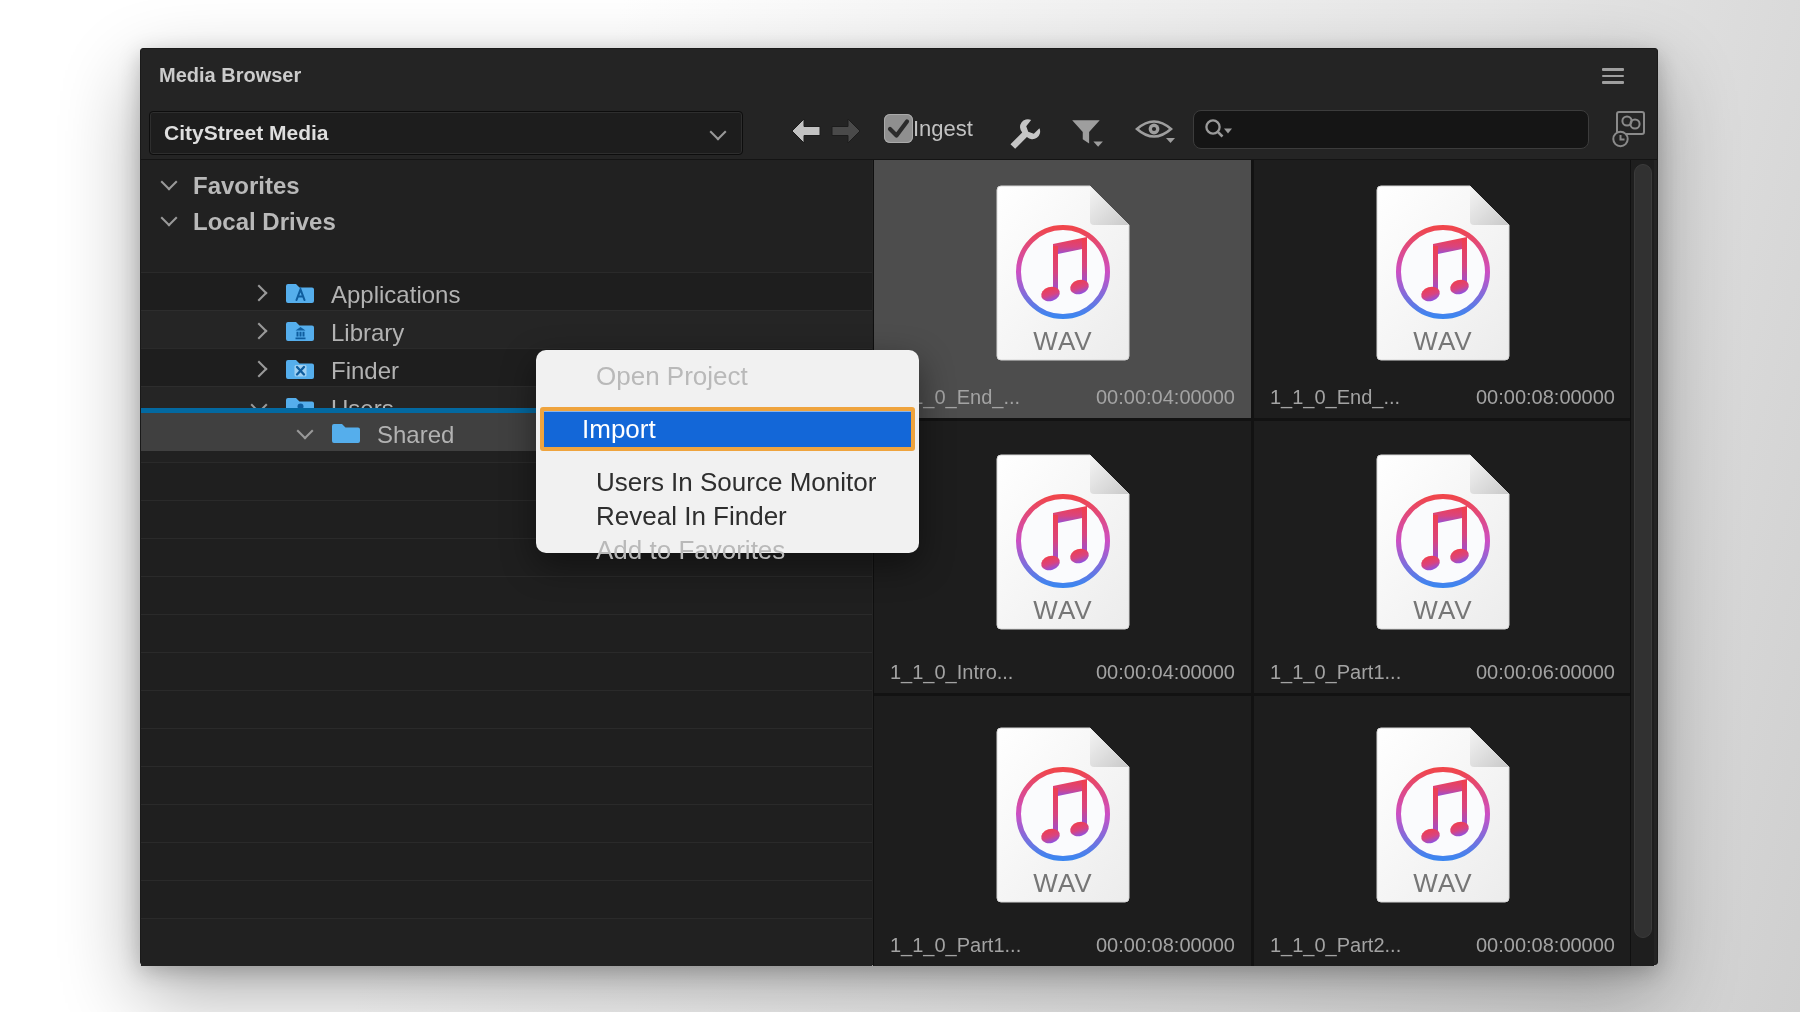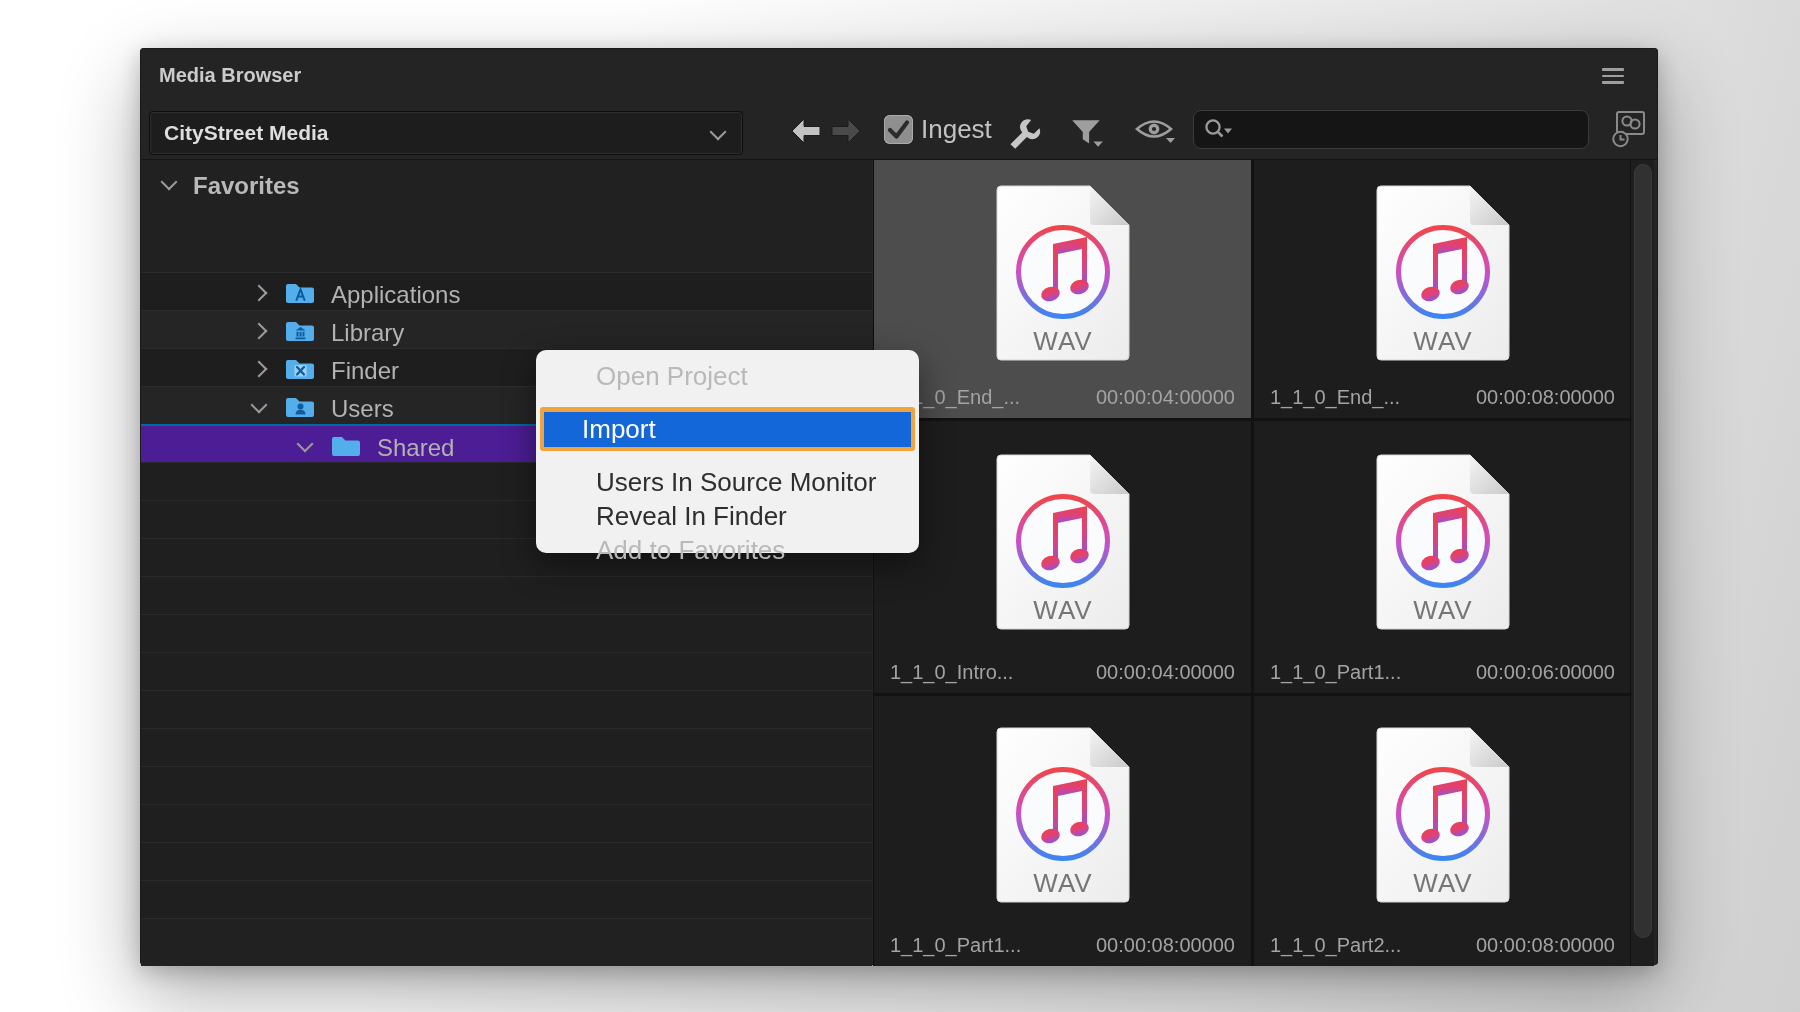--- a/index.html
+++ b/index.html
@@ -20,21 +20,21 @@
     border:1px solid #0d0d0d;border-radius:4px;box-sizing:border-box;display:flex;
     align-items:center;box-shadow:inset 0 0 0 1px #2e2e2e;text-align:center;}
   .dropdown .ddtext{margin-left:14px;font-size:21px;font-weight:bold;color:#dedede;}
   .chev{width:10px;height:10px;border-right:2.4px solid #9a9a9a;border-bottom:2.4px solid #9a9a9a;display:inline-block;}
   .chev.down{transform:rotate(45deg);} .chev.right{transform:rotate(-45deg);}
   .dropdown .chev{position:absolute;right:18px;top:14px;}
   .navbtn{position:absolute;top:10px;width:34px;height:30px;}
   .ingest{position:absolute;left:743px;top:8px;display:flex;align-items:center;cursor:pointer;}
   .cbx{width:29px;height:29px;background:#8f8f8f;border-radius:6px;display:flex;
     align-items:center;justify-content:center;box-shadow:inset 0 0 0 1px #aaaaaa;}
-  .ingest .lbl{margin-left:8px;font-size:26px;color:#c2c2c2;text-align:right;}
+  .ingest .lbl{margin-left:0;font-size:22px;color:#c2c2c2;text-align:right;}
   .tbi{position:absolute;top:10px;cursor:pointer;}
   .searchbox{position:absolute;left:1052px;top:4px;width:396px;height:39px;background:#151515;
     border:1px solid #3c3c3c;border-radius:8px;box-sizing:border-box;display:flex;align-items:center;}
   .searchbox input{background:transparent;border:none;outline:none;color:#cccccc;
     font-size:20px;width:330px;margin-left:46px;font-family:inherit;}
   .searchbox svg{position:absolute;left:8px;top:5px;}
   .linkicon{position:absolute;left:1466px;top:2px;cursor:pointer;}
   
   .content{position:absolute;left:0;top:110px;width:100%;height:807px;border-top:1px solid #141414;box-sizing:border-box;}
   .tree{position:absolute;left:0;top:0;width:731px;height:100%;background:#212121;overflow:hidden;}
@@ -178,20 +178,24 @@
       </svg>
     </div>
 
     <div class="content">
 
       <div class="tree">
         <div class="trow sec" style="top:4px">
           <span class="chev down"></span>
           <span class="lbl">Favorites</span>
         </div>
+        <div class="trow sec" style="top:40px">
+          <span class="chev down"></span>
+          <span class="lbl">Local Drives</span>
+        </div>
 
 
         <div class="trow lvl2" style="top:112px;background:#1e1e1e;border-top:1px solid #2a2a2a">
           <span class="chev right"></span>
           <svg class="ico" width="30" height="24" viewBox="0 0 30 24">
             <use href="#folder"></use>
             <path d="M11.5 20 L15.5 9.5 L19.5 20 M13 16.5 H18" stroke="#0f5d9e" stroke-width="2.1" fill="none" stroke-linecap="round"></path>
           </svg>
           <span class="lbl">Applications</span>
         </div>
@@ -218,21 +222,21 @@
         <div class="trow lvl2" style="top:226px;background:#252525;border-top:1px solid #2d2d2d">
           <span class="chev down"></span>
           <svg class="ico" width="30" height="24" viewBox="0 0 30 24">
             <use href="#folder"></use>
             <circle cx="15.5" cy="12.5" r="3" fill="#0f5d9e"></circle>
             <path d="M10.5 20.5 Q10.5 15.8 15.5 15.8 Q20.5 15.8 20.5 20.5 Z" fill="#0f5d9e"></path>
           </svg>
           <span class="lbl">Users</span>
         </div>
 
-        <div class="trow lvl3" style="top:264px;background:#4c1d95;border-top:2px solid #0369a1">
+        <div class="trow lvl3" style="top:248px;background:#404040;border-top:5px solid #0369a1">
           <span class="chev down"></span>
           <svg class="ico" width="30" height="24" viewBox="0 0 30 24">
             <use href="#folder"></use>
           </svg>
           <span class="lbl">Shared</span>
         </div>
 
         <div class="stripes"></div>
 
       </div>

